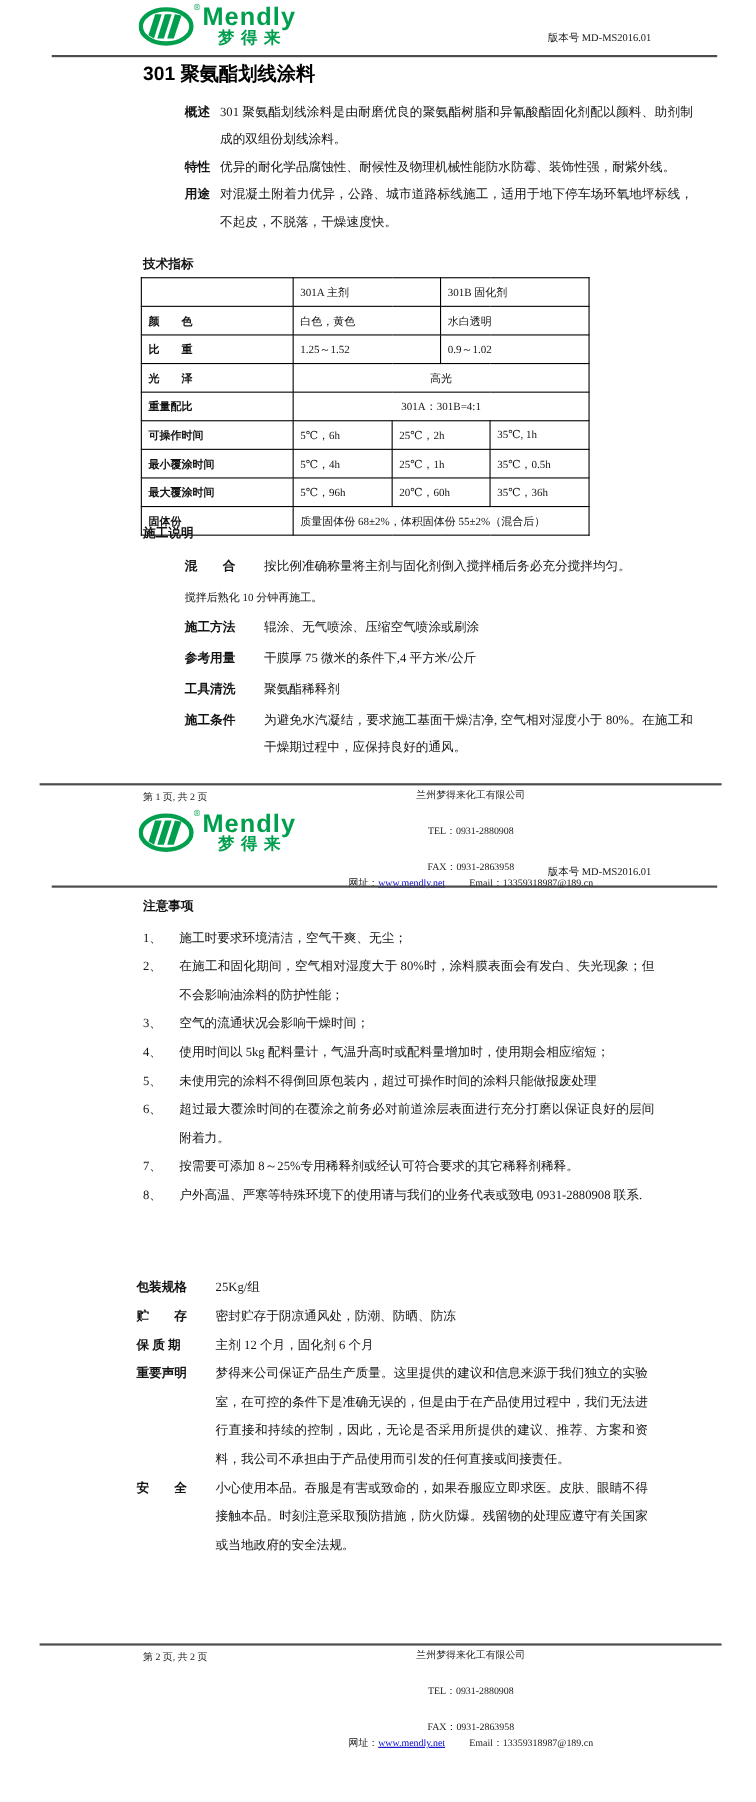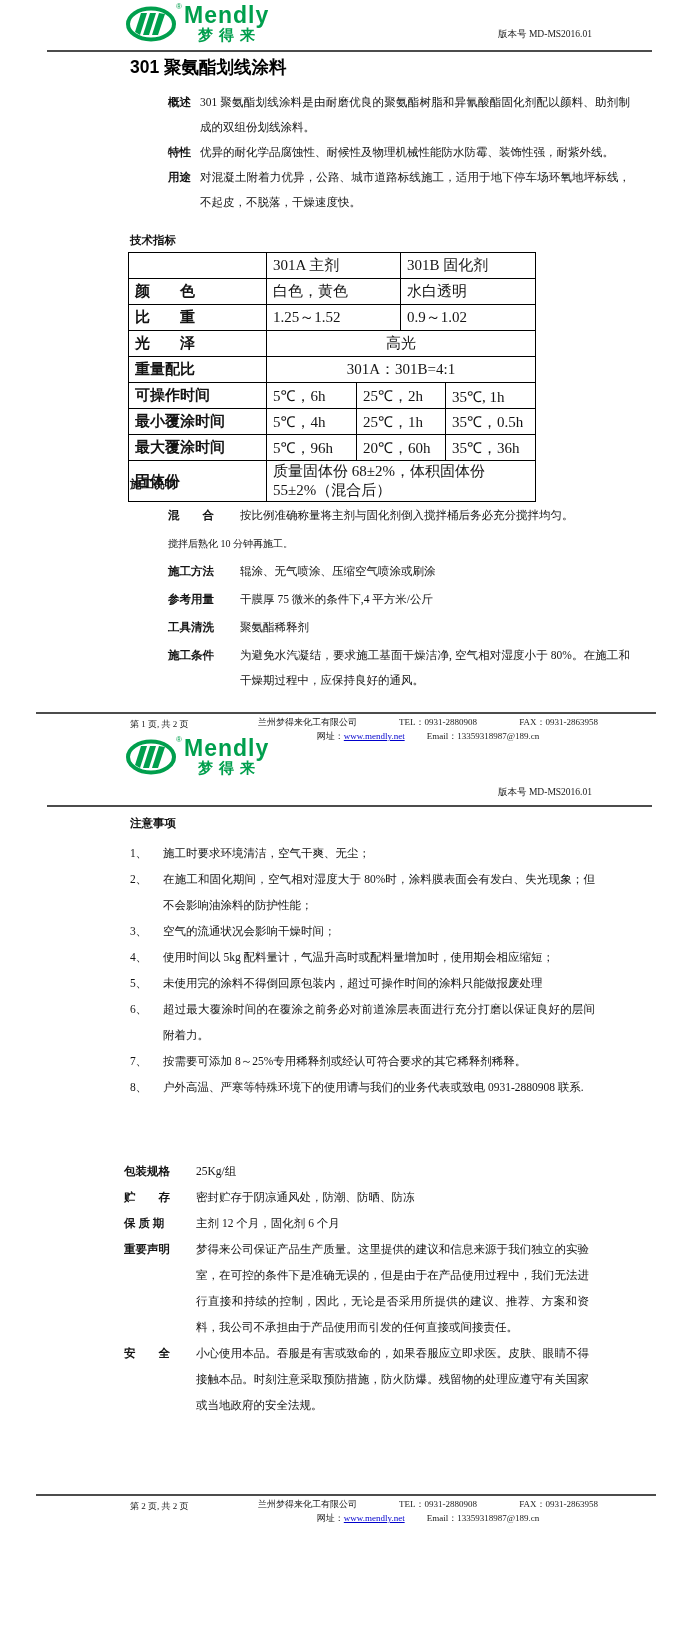--- a/index.html
+++ b/index.html
@@ -33,39 +33,39 @@
   .lbl.w2{width:32px;}
   .lbl.w4{width:72px;}
   .txt{line-height:25px;font-size:11.5px;text-align:justify;width:430px;}
   .txt.narrow{width:393px;}
   .sec .row{margin:0;}
   .lbl,.h-small{font-size:11.5px;}
   .h-small{font-weight:bold;position:absolute;left:130px;}
   .cont-line{font-size:10px;line-height:25px;}
   
   table.spec{position:absolute;left:128px;top:252px;width:407px;
-    border-collapse:collapse;table-layout:fixed;font-size:15px;font-family:Liberation Serif, serif;}
+    border-collapse:collapse;table-layout:fixed;font-size:10px;}
   table.spec td{border:1px solid #000;height:23px;padding:1px 6px;vertical-align:middle;}
   table.spec td.c1{font-weight:bold;margin-top:20px;}
   table.spec td.center{text-align:center;}
   
   .notes{position:absolute;left:130px;top:840px;width:465px;}
   .note{display:flex;align-items:flex-start;}
   .note .num{width:33px;flex-shrink:0;font-size:11.5px;line-height:26px;}
   .note .ntext{width:432px;font-size:11.5px;line-height:26px;text-align:justify;}
   
   .info{position:absolute;left:124px;top:1158px;width:465px;}
   .info .row{margin:0;}
   .info .lbl{line-height:26px;}
   .info .txt{line-height:26px;}
   
   .footer-pageinfo{position:absolute;left:130px;font-size:9px;color:#1a1a1a;}
   .footer-co{position:absolute;left:258px;width:340px;text-align:center;
     font-size:9px;line-height:14px;color:#1a1a1a;}
-  .footer-co .fline{display:flex;justify-content:space-between;gap:5px;white-space:nowrap;}
+  .footer-co .fline{display:flex;justify-content:space-between;gap:19px;white-space:nowrap;flex-direction:column;}
   .footer-co .fline2{display:flex;justify-content:center;gap:22px;white-space:nowrap;}
   a.site{color:#0000cc;text-decoration:underline;cursor:pointer;}
 </style>
 </head>
 <body>
 
 <div class="canvas">
 
   <div class="logo" style="top:4px;">
     <div class="logo-mark">

